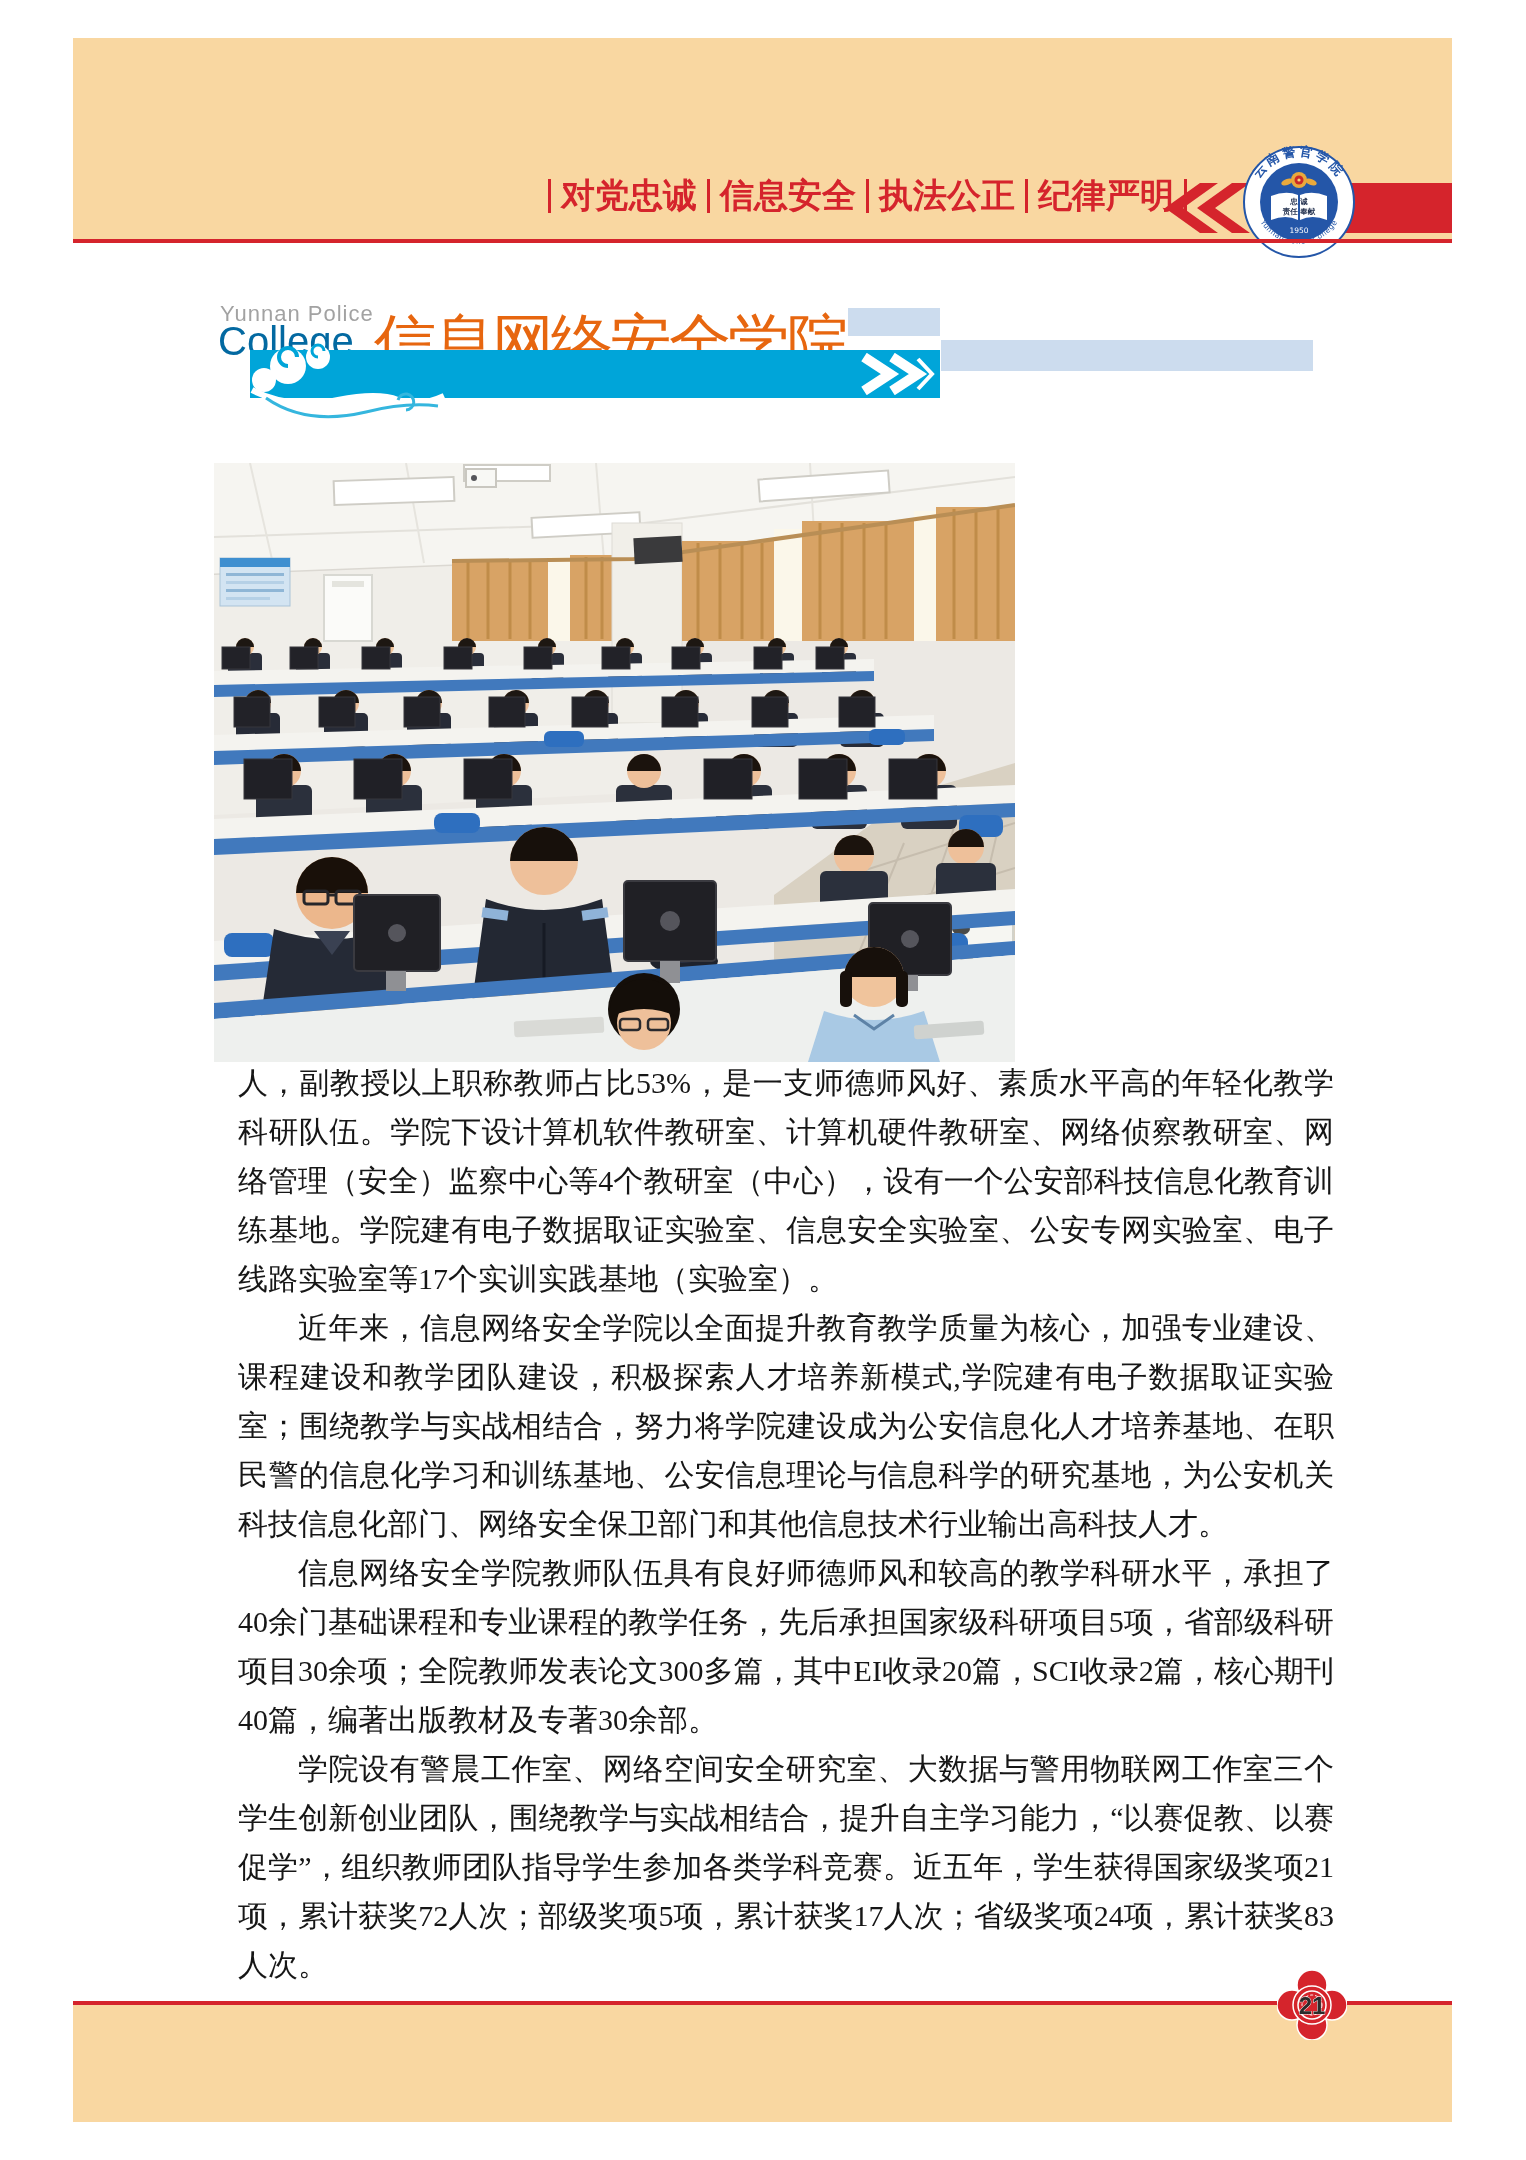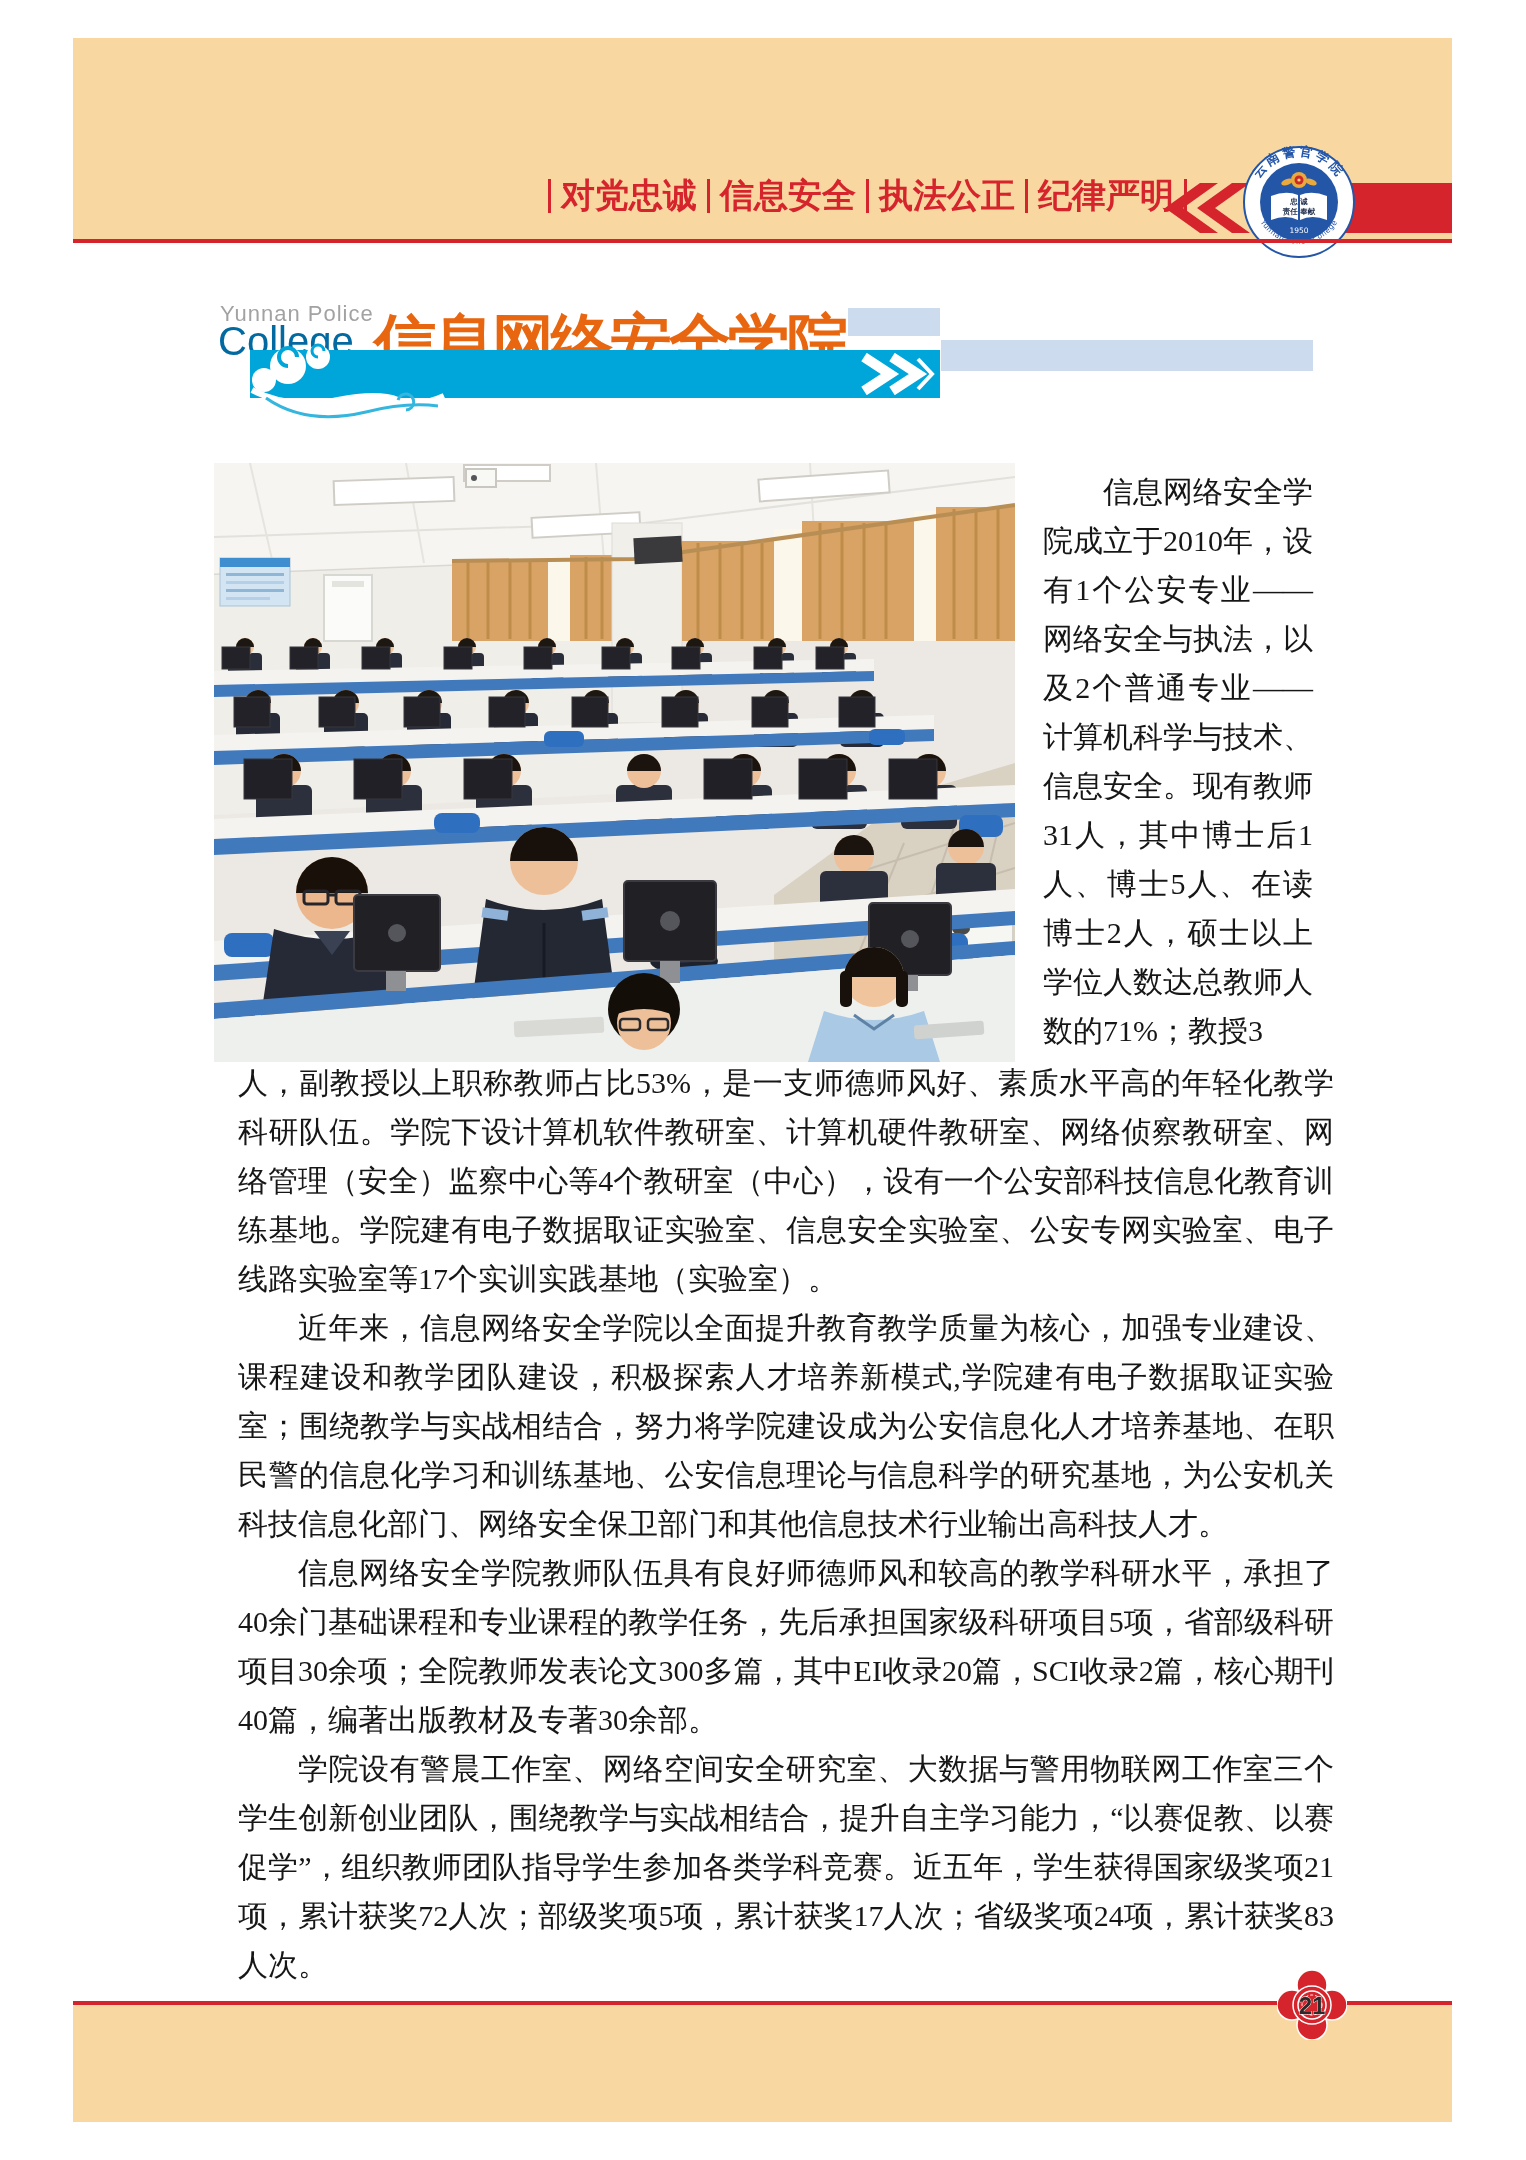--- a/index.html
+++ b/index.html
@@ -14,21 +14,21 @@
   .peach-bottom{left:73px;top:2005px;width:1379px;height:117px;background:#f9d7a1;}
   .slogan{left:538px;top:174px;height:44px;display:flex;align-items:center;
           font-family:"Liberation Sans","DejaVu Sans",sans-serif;
           font-weight:bold;font-size:34px;color:#d5242c;white-space:nowrap;}
   .sbar{display:inline-block;width:3px;height:34px;background:#d5242c;margin:0 10px;}
   
   .t-en1{left:220px;top:301px;font-family:"Liberation Sans","DejaVu Sans",sans-serif;
          font-size:22px;color:#a2a2a2;letter-spacing:1px;}
   .t-en2{left:218px;top:321px;font-family:"Liberation Sans","DejaVu Sans",sans-serif;
          font-size:40px;color:#0369a1;line-height:1.0;}
-  .t-cn{left:374px;top:306px;font-size:62px;font-weight:bold;color:#e7660f;
+  .t-cn{left:374px;top:306px;font-size:62px;font-weight:normal;color:#e7660f;
         letter-spacing:-3px;line-height:1.2;}
   .pale1{left:848px;top:308px;width:92px;height:28px;background:#ccdcee;}
   .pale2{left:941px;top:340px;width:372px;height:31px;background:#ccdcee;}
   .cyanbar{left:250px;top:350px;width:690px;height:48px;background:#00a5d9;}
   
   .coltext{left:1043px;top:467px;width:270px;font-size:30px;line-height:49px;
            color:#161616;text-align:justify;text-justify:inter-character;text-indent:2em;}
   .bodytext{left:212px;top:1058px;width:1096px;font-size:30px;line-height:49px;
             color:#161616;text-align:justify;text-justify:inter-character;margin-left:26px;}
   .bodytext p{margin:0;text-indent:2em;}
@@ -395,21 +395,20 @@
       <path d="M610,548 Q660,566 710,548 L726,599 L594,599 Z" fill="#a9c9e4"></path>
       <path d="M640,552 L660,566 L680,552" stroke="#5d82a6" stroke-width="3" fill="none"></path>
       <circle cx="660" cy="514" r="30" fill="#f0c49c"></circle>
       <path d="M630,514 a30,30 0 0 1 60,0 Z" fill="#17100b"></path>
       <rect x="626" y="508" width="12" height="36" rx="5" fill="#17100b"></rect>
       <rect x="682" y="508" width="12" height="36" rx="5" fill="#17100b"></rect>
       <rect x="700" y="560" width="70" height="14" rx="3" fill="#cfd2cf" transform="rotate(-4 735 567)"></rect>
     </g>
   </svg>
 
-  <div class="abs coltext">信息网络安全学院成立于2010年，设有1个公安专业——网络安全与执法，以及2个普通专业——计算机科学与技术、信息安全。现有教师31人，其中博士后1人、博士5人、在读博士2人，硕士以上学位人数达总教师人数的71%；教授3</div>
 
   <div class="abs bodytext">
     <p class="cont">人，副教授以上职称教师占比53%，是一支师德师风好、素质水平高的年轻化教学科研队伍。学院下设计算机软件教研室、计算机硬件教研室、网络侦察教研室、网络管理（安全）监察中心等4个教研室（中心），设有一个公安部科技信息化教育训练基地。学院建有电子数据取证实验室、信息安全实验室、公安专网实验室、电子线路实验室等17个实训实践基地（实验室）。</p>
     <p>近年来，信息网络安全学院以全面提升教育教学质量为核心，加强专业建设、课程建设和教学团队建设，积极探索人才培养新模式,学院建有电子数据取证实验室；围绕教学与实战相结合，努力将学院建设成为公安信息化人才培养基地、在职民警的信息化学习和训练基地、公安信息理论与信息科学的研究基地，为公安机关科技信息化部门、网络安全保卫部门和其他信息技术行业输出高科技人才。</p>
     <p>信息网络安全学院教师队伍具有良好师德师风和较高的教学科研水平，承担了40余门基础课程和专业课程的教学任务，先后承担国家级科研项目5项，省部级科研项目30余项；全院教师发表论文300多篇，其中EI收录20篇，SCI收录2篇，核心期刊40篇，编著出版教材及专著30余部。</p>
     <p>学院设有警晨工作室、网络空间安全研究室、大数据与警用物联网工作室三个学生创新创业团队，围绕教学与实战相结合，提升自主学习能力，“以赛促教、以赛促学”，组织教师团队指导学生参加各类学科竞赛。近五年，学生获得国家级奖项21项，累计获奖72人次；部级奖项5项，累计获奖17人次；省级奖项24项，累计获奖83人次。</p>
   </div>
 
   <div class="abs redline bottom"></div>
   <div class="abs peach-bottom"></div>

